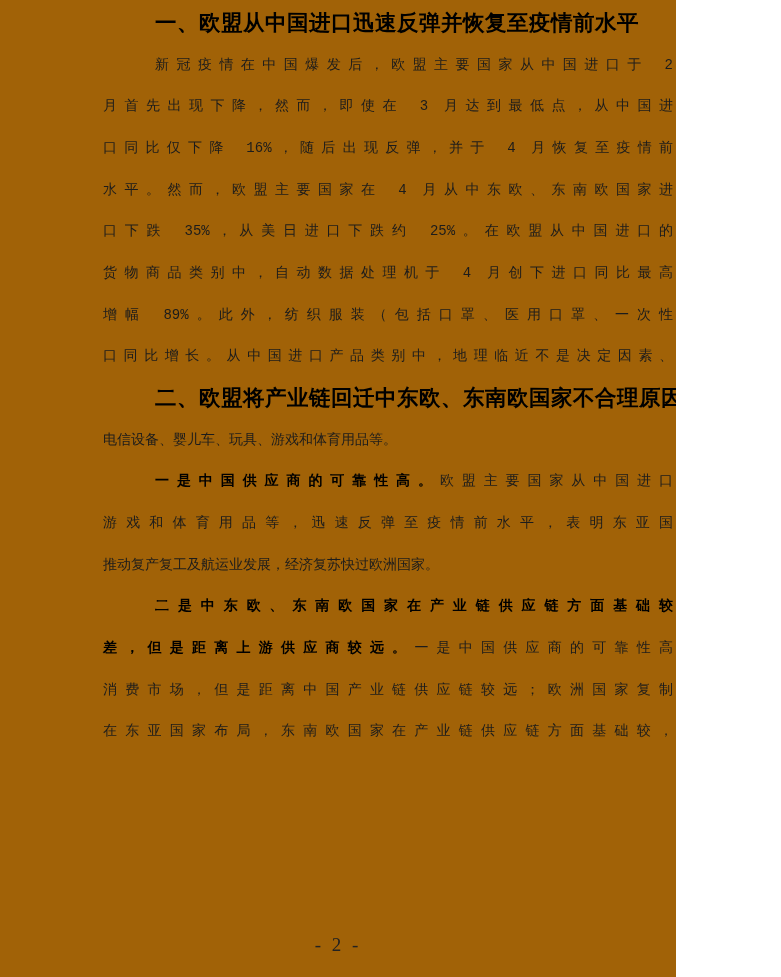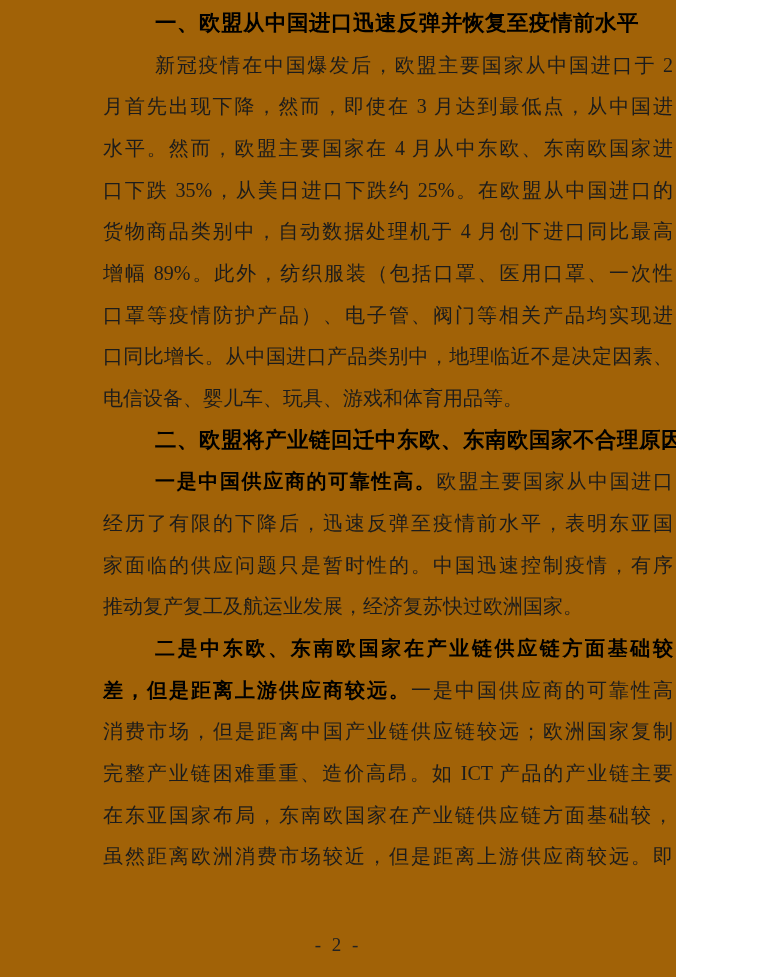--- a/index.html
+++ b/index.html
@@ -16,23 +16,23 @@
   }
   .text-column {
     position: absolute;
     left: 103px;
     top: 3px;
     width: 570px;
   }
   .line {
     height: 41.68px;
     line-height: 41.68px;
-    font-size: 20px;
+    font-size: 14px;
     color: #1c1c1c;
-    font-family: Liberation Serif, serif;
+    font-family: Liberation Mono, monospace;
     overflow: visible;
   }
   .line.justify {
     text-align: justify;
     text-align-last: justify;
   }
   .line.nojustify {
     white-space: nowrap;
   }
   .line.indent {
@@ -67,35 +67,32 @@
   }
 </style>
 </head>
 <body>
 
 <div class="page">
   <div class="text-column" id="lines">
       <div class="line heading indent nojustify"><span>一、欧盟从中国进口迅速反弹并恢复至疫情前水平</span></div>
       <div class="line body indent justify"><span>新冠疫情在中国爆发后，欧盟主要国家从中国进口于 2</span></div>
       <div class="line body justify"><span>月首先出现下降，然而，即使在 3 月达到最低点，从中国进</span></div>
+      <div class="line body justify"><span>口同比仅下降 16%，随后出现反弹，并于 4 月恢复至疫情前</span></div>
       <div class="line body justify"><span>水平。然而，欧盟主要国家在 4 月从中东欧、东南欧国家进</span></div>
       <div class="line body justify"><span>口下跌 35%，从美日进口下跌约 25%。在欧盟从中国进口的</span></div>
       <div class="line body justify"><span>货物商品类别中，自动数据处理机于 4 月创下进口同比最高</span></div>
       <div class="line body justify"><span>增幅 89%。此外，纺织服装（包括口罩、医用口罩、一次性</span></div>
-      <div class="line body justify"><span>口罩等疫情防护产品）、电子管、阀门等相关产品均实现进</span></div>
       <div class="line body justify"><span>口同比增长。从中国进口产品类别中，地理临近不是决定因素、</span></div>
+      <div class="line heading indent nojustify"><span>二、欧盟将产业链回迁中东欧、东南欧国家不合理原因</span></div>
       <div class="line body nojustify"><span>电信设备、婴儿车、玩具、游戏和体育用品等。</span></div>
-      <div class="line heading indent nojustify"><span>二、欧盟将产业链回迁中东欧、东南欧国家不合理原因</span></div>
       <div class="line body indent justify"><span class="seg-bold">一是中国供应商的可靠性高。</span><span>欧盟主要国家从中国进口</span></div>
-      <div class="line body justify"><span>经历了有限的下降后，迅速反弹至疫情前水平，表明东亚国</span></div>
-      <div class="line body justify"><span>家面临的供应问题只是暂时性的。中国迅速控制疫情，有序</span></div>
+      <div class="line body justify"><span>游戏和体育用品等，迅速反弹至疫情前水平，表明东亚国</span></div>
       <div class="line body nojustify"><span>推动复产复工及航运业发展，经济复苏快过欧洲国家。</span></div>
       <div class="line body indent justify"><span class="seg-bold">二是中东欧、东南欧国家在产业链供应链方面基础较</span></div>
       <div class="line body justify"><span class="seg-bold">差，但是距离上游供应商较远。</span><span>一是中国供应商的可靠性高</span></div>
       <div class="line body justify"><span>消费市场，但是距离中国产业链供应链较远；欧洲国家复制</span></div>
-      <div class="line body justify"><span>完整产业链困难重重、造价高昂。如 ICT 产品的产业链主要</span></div>
       <div class="line body justify"><span>在东亚国家布局，东南欧国家在产业链供应链方面基础较，</span></div>
-      <div class="line body justify"><span>虽然距离欧洲消费市场较近，但是距离上游供应商较远。即</span></div>
     </div>
   <div class="footer">
     <span class="pagenum">- 2 -</span>
   </div>
 </div>
 
 </body></html>

